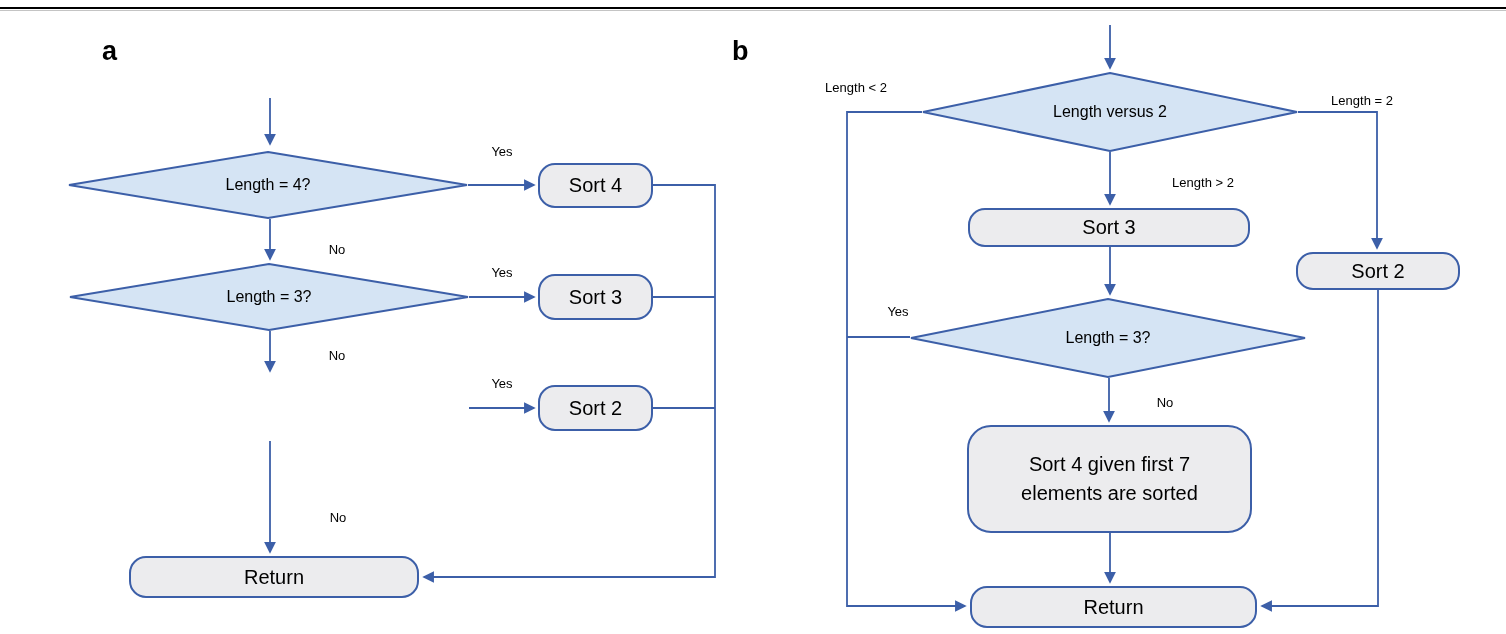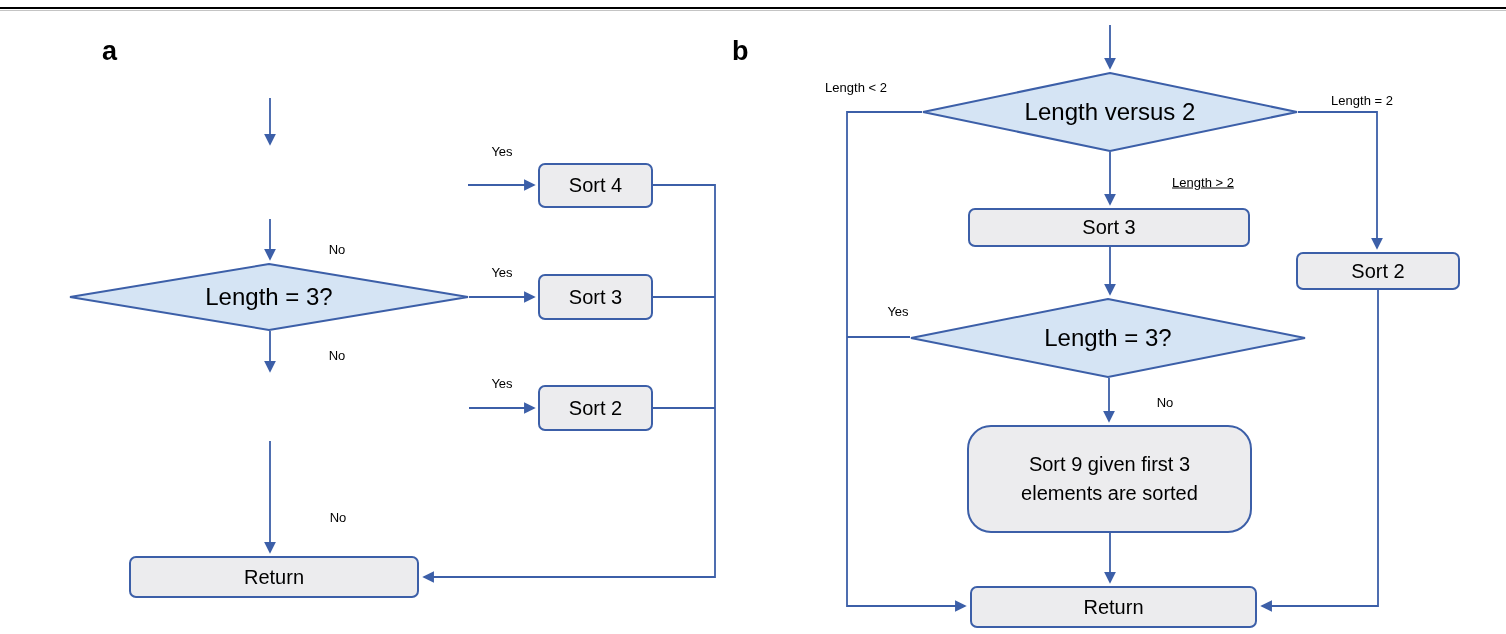--- a/index.html
+++ b/index.html
@@ -13,25 +13,25 @@
   .toprule-gray  { position:absolute; left:0; top:10px; width:1506px; height:1px; background:#c4c4c4; }
 
   .panel-letter { position:absolute; font-weight:bold; font-size:27px; line-height:1; }
 
   .connectors { position:absolute; left:0; top:0; width:1506px; height:634px; }
 
   .node-diamond {
     position:absolute; display:flex; align-items:center; justify-content:center;
   }
   .node-diamond svg { position:absolute; left:0; top:0; }
-  .node-diamond .lbl { position:relative; z-index:1; font-size:24px; }
+  .node-diamond .lbl { position:relative; z-index:1; font-size:16px; }
 
   .node-box {
     position:absolute; box-sizing:border-box;
-    background:#ececee; border:2px solid #3c5fa8; border-radius:7px;
+    background:#ececee; border:2px solid #3c5fa8; border-radius:17px;
     display:flex; align-items:center; justify-content:center;
     font-size:20px; text-align:center;
   }
   .node-box.big { border-radius:24px; }
   .node-box.big .lbl { max-width:218px; line-height:1.45; }
 
   .edge-label {
     position:absolute; transform:translate(-50%,-50%);
     font-size:13px; white-space:nowrap; line-height:1;
   }
@@ -70,20 +70,26 @@
       <path d="M1110 152 V204" marker-end="url(#arr)"></path>
       <path d="M1110 247 V294" marker-end="url(#arr)"></path>
       <path d="M910 337 H847"></path>
       <path d="M1109 378 V421" marker-end="url(#arr)"></path>
       <path d="M1110 533 V582" marker-end="url(#arr)"></path>
     </g>
   </svg>
 
   <div class="panel-letter" style="left:102px; top:38px;">a</div>
 
+  <div class="node-diamond" style="left:68px; top:151px; width:400px; height:68px;">
+    <svg width="400" height="68" viewBox="0 0 400 68" preserveAspectRatio="none">
+      <polygon points="200,1 399,34 200,67 1,34" fill="#d5e4f4" stroke="#3c5fa8" stroke-width="2"></polygon>
+    </svg>
+    <span class="lbl">Length = 4?</span>
+  </div>
 
   <div class="node-diamond" style="left:69px; top:263px; width:400px; height:68px;">
     <svg width="400" height="68" viewBox="0 0 400 68" preserveAspectRatio="none">
       <polygon points="200,1 399,34 200,67 1,34" fill="#d5e4f4" stroke="#3c5fa8" stroke-width="2"></polygon>
     </svg>
     <span class="lbl">Length = 3?</span>
   </div>
 
 
   <div class="node-box" style="left:538px; top:163px; width:115px; height:45px;">
@@ -122,25 +128,25 @@
     <span class="lbl">Length = 3?</span>
   </div>
 
   <div class="node-box" style="left:968px; top:208px; width:282px; height:39px;">
     <span class="lbl">Sort 3</span>
   </div>
   <div class="node-box" style="left:1296px; top:252px; width:164px; height:38px;">
     <span class="lbl">Sort 2</span>
   </div>
   <div class="node-box big" style="left:967px; top:425px; width:285px; height:108px;">
-    <span class="lbl">Sort 9 given first 3 elements are sorted</span>
+    <span class="lbl">Sort 4 given first 7 elements are sorted</span>
   </div>
   <div class="node-box" style="left:970px; top:586px; width:287px; height:42px;">
     <span class="lbl">Return</span>
   </div>
 
   <span class="edge-label" style="left:856px; top:87px;">Length &lt; 2</span>
   <span class="edge-label" style="left:1362px; top:100px;">Length = 2</span>
-  <span class="edge-label" style="left:1203px; top:182px;text-decoration:underline;">Length &gt; 2</span>
+  <span class="edge-label" style="left:1203px; top:182px;">Length &gt; 2</span>
   <span class="edge-label" style="left:898px; top:311px;">Yes</span>
   <span class="edge-label" style="left:1165px; top:402px;">No</span>
 
 </div>
 
 </body></html>

